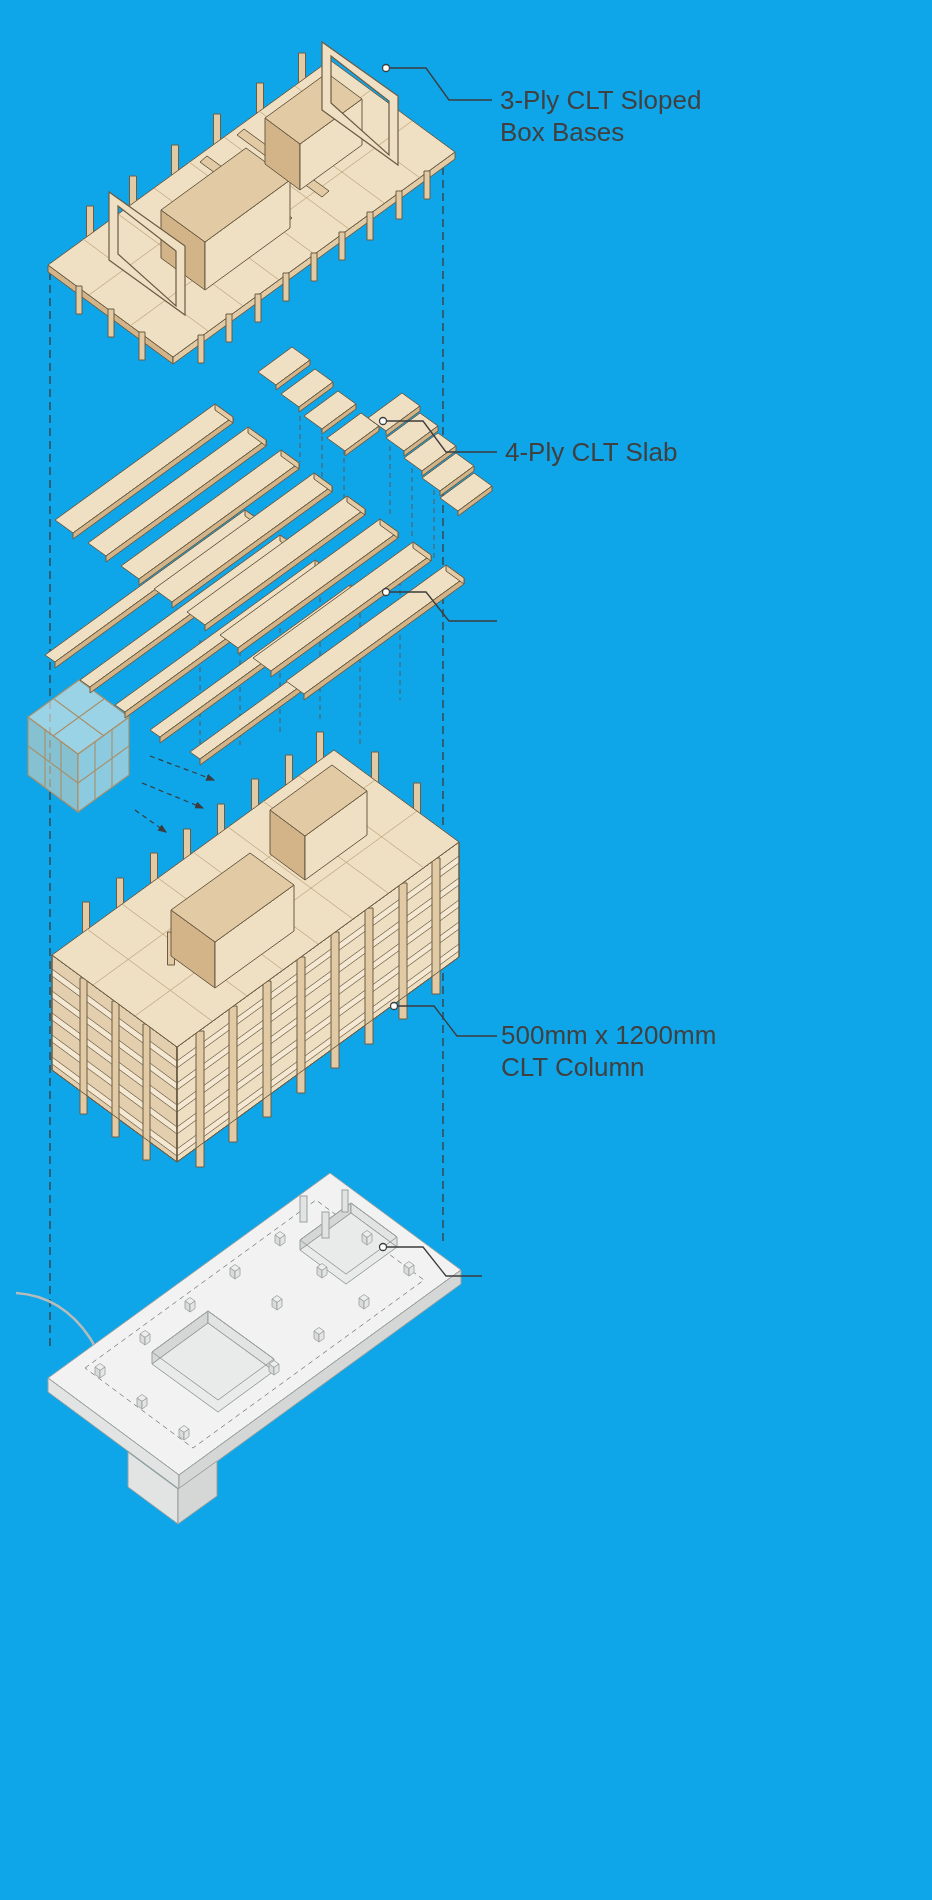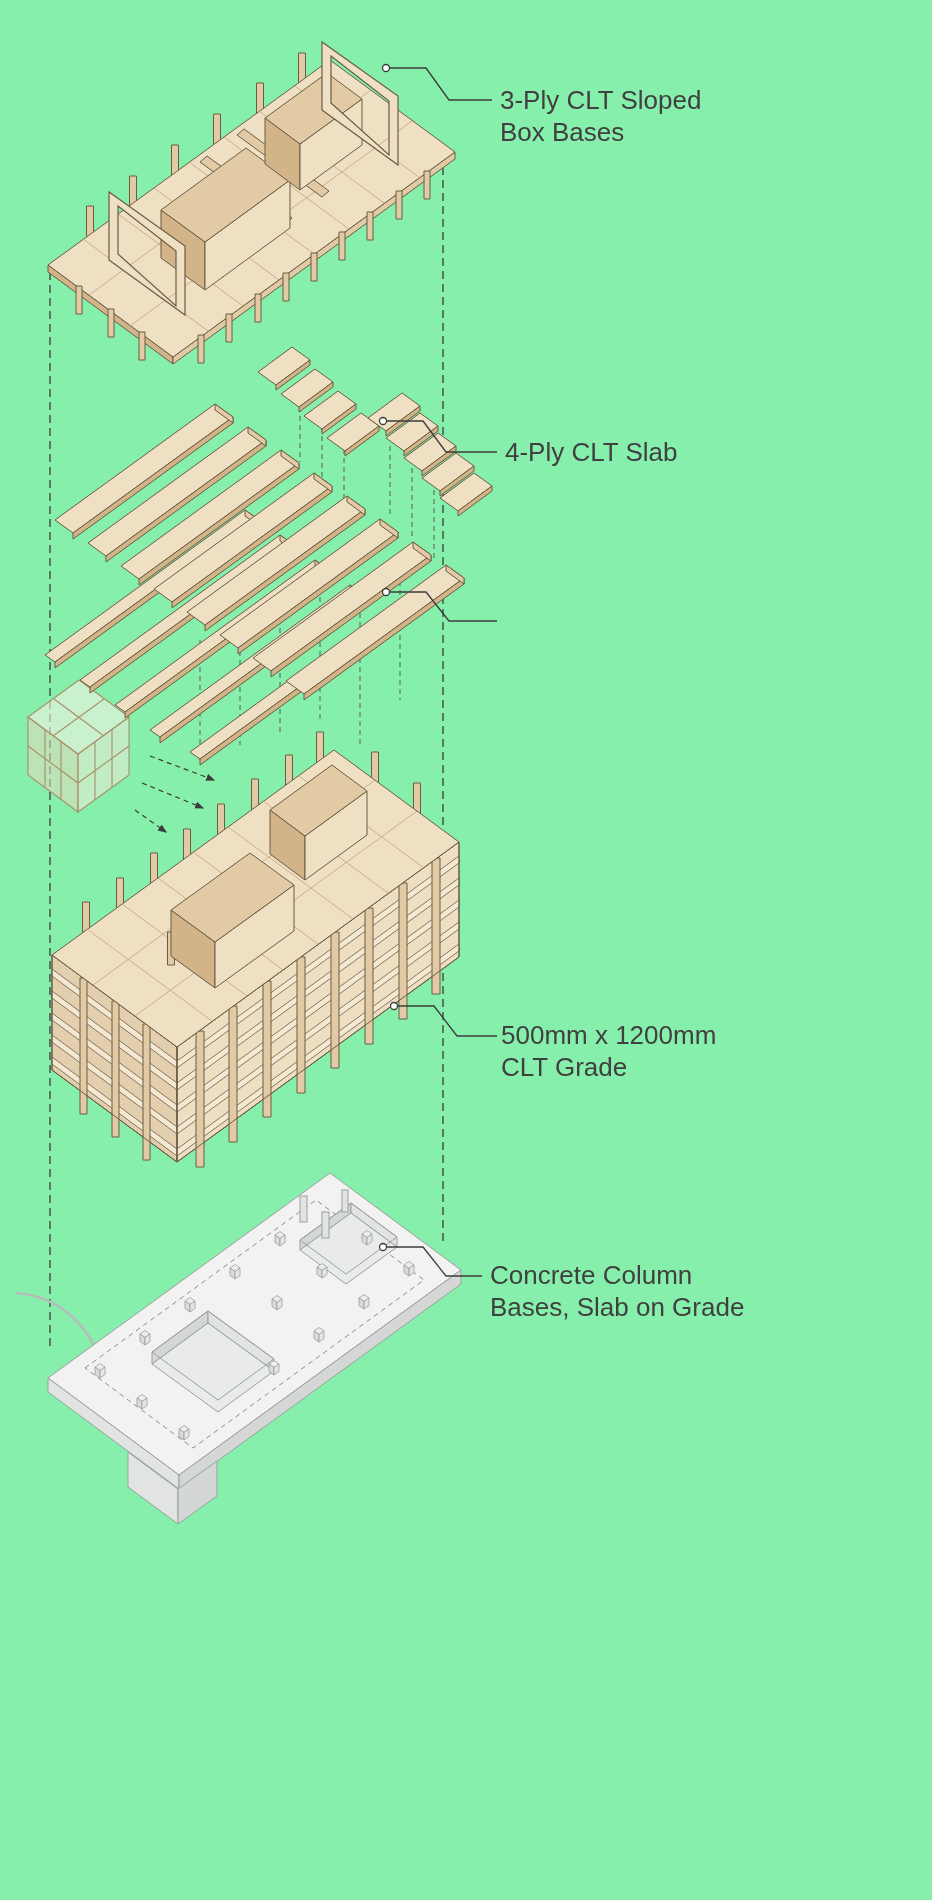--- a/index.html
+++ b/index.html
@@ -1,21 +1,21 @@
 <!DOCTYPE html>
 <html style="--wood-light: #efe0c4; --wood-mid: #e2cba4; --wood-dark: #d2b488; --wood-outline: #6b5c44; --concrete-light: #f1f2f1; --concrete-mid: #e2e4e3; --concrete-dark: #d4d7d5; --concrete-outline: #9aa09d; --line-dark: #3c3c3c; --text: #404040;"><head>
 <meta charset="utf-8">
 <style>
   :root{
     --wood-light:#efe0c4; --wood-mid:#e2cba4; --wood-dark:#d2b488; --wood-outline:#6b5c44;
     --concrete-light:#f1f2f1; --concrete-mid:#e2e4e3; --concrete-dark:#d4d7d5; --concrete-outline:#9aa09d;
     --line-dark:#3c3c3c; --text:#404040; --grid:#bfa37b;
   }
   html,body{margin:0;padding:0;background:#ffffff;}
-  #stage{position:relative;width:932px;height:1900px;background:#86efac;overflow:hidden;}
+  #stage{position:relative;width:932px;height:1900px;background:#0ea5e9;overflow:hidden;}
   svg{position:absolute;left:0;top:0;}
   .wt{fill:var(--wood-light);stroke:var(--wood-outline);stroke-width:1;stroke-linejoin:round}
   .wm{fill:var(--wood-mid);stroke:var(--wood-outline);stroke-width:1;stroke-linejoin:round}
   .wd{fill:var(--wood-dark);stroke:var(--wood-outline);stroke-width:1;stroke-linejoin:round}
   .wface-l{fill:#e3cfae;stroke:var(--wood-outline);stroke-width:1;stroke-linejoin:round}
   .wface-r{fill:#eedfc2;stroke:var(--wood-outline);stroke-width:1;stroke-linejoin:round}
   .wband{fill:#f4e8d2;stroke:var(--wood-outline);stroke-width:0.8}
   .wgrid{stroke:var(--grid);stroke-width:0.8;fill:none}
   .frame{fill:var(--wood-light);stroke:var(--wood-outline);stroke-width:1.2;fill-rule:evenodd}
   .ct{fill:var(--concrete-light);stroke:var(--concrete-outline);stroke-width:1;stroke-linejoin:round}
@@ -292,20 +292,16 @@
 
 <div class="lbl" style="left:500px;top:84px">
   <div>3-Ply CLT Sloped</div>
   <div>Box Bases</div>
 </div>
 <div class="lbl" style="left:505px;top:436px">
   <div>4-Ply CLT Slab</div>
 </div>
 <div class="lbl" style="left:501px;top:1019px">
   <div>500mm x 1200mm</div>
-  <div>CLT Grade</div>
+  <div>CLT Column</div>
 </div>
-<div class="lbl" style="left:490px;top:1259px">
-  <div>Concrete Column</div>
-  <div>Bases, Slab on Grade</div>
+
 </div>
 
-</div>
-
 </body></html>

